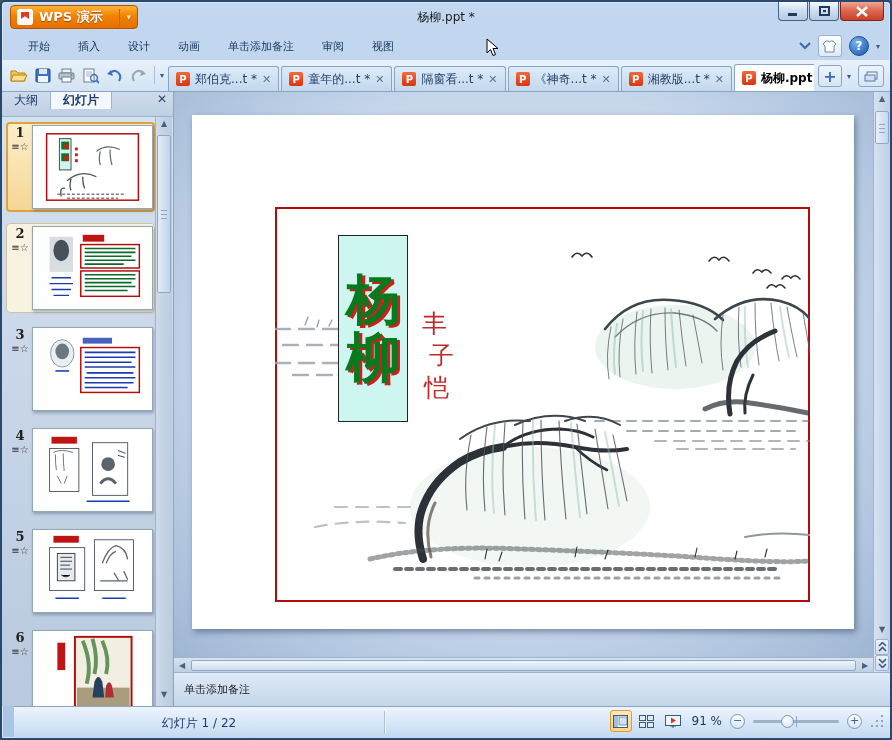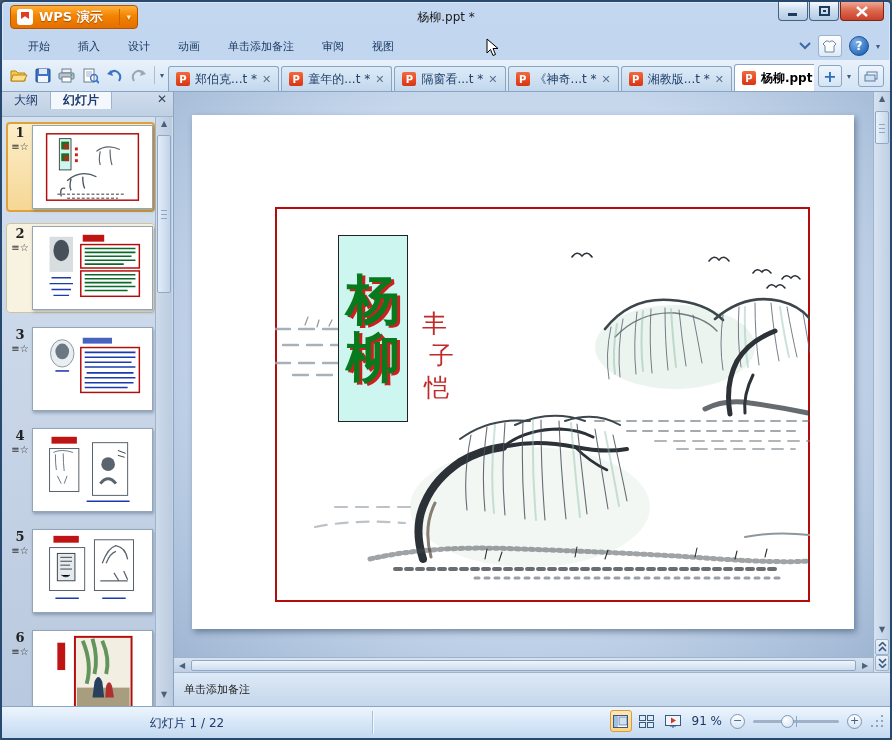--- a/index.html
+++ b/index.html
@@ -131,21 +131,21 @@
              background:linear-gradient(#d6e2f0,#bfcfe3); border-top:1px solid #9fb4cc; display:flex; align-items:center; }
   .hs-left,.hs-right { width:16px; text-align:center; font-size:8px; color:#47617e; }
   .hs-thumb { flex:1; height:11px; margin:0 1px; background:linear-gradient(#eef5fc,#cddded);
              border:1px solid #8fa8c8; border-radius:2px; }
 
   .notes { position:absolute; left:0; right:0; top:580px; height:38px;
            background:linear-gradient(#dde9f6,#c2d4ea); border-top:1px solid #9fb4cc;
            font-size:11px; color:#1b1b1b; padding:9px 0 0 10px; }
 
   
-  .statusbar { position:absolute; left:0; bottom:0; right:0; height:32px;
+  .statusbar { position:absolute; left:12px; bottom:0; right:0; height:32px;
            background:linear-gradient(#edf5fd,#d3e4f6 60%,#c4d9ef);
            border-top:1px solid #8aa4c4; font-size:12px; color:#1e3c6e; }
   .st-counter { position:absolute; left:0; width:370px; top:8px; text-align:center; }
   .st-div { position:absolute; left:370px; top:4px; bottom:4px; width:1px; background:#aabfd8;
            box-shadow:1px 0 0 #f3f8fd; }
   .st-right { position:absolute; right:6px; top:3px; display:flex; align-items:center; gap:4px; }
   .view-btn { width:22px; height:22px; display:flex; align-items:center; justify-content:center;
            border:1px solid transparent; border-radius:3px; }
   .view-btn.sel { border-color:#e09a2e; background:linear-gradient(#fde8bd,#f9d690); }
   .zoom-label { margin:0 4px; color:#17355e; }

